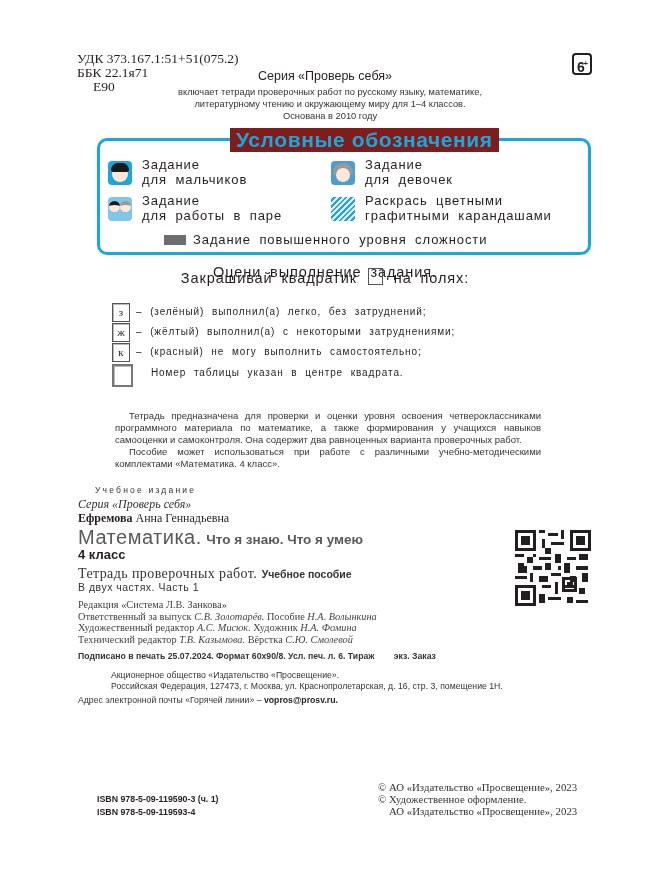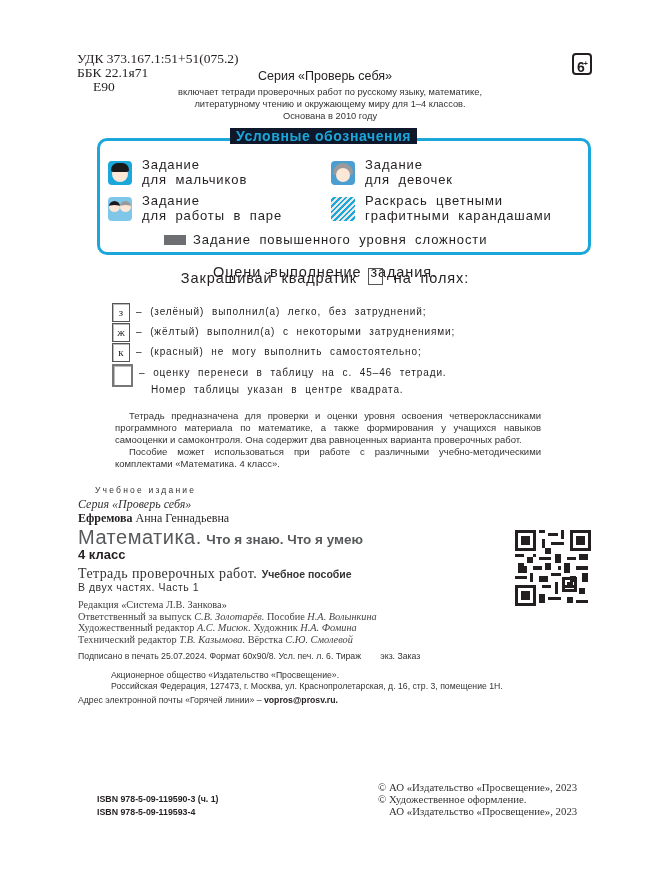--- a/index.html
+++ b/index.html
@@ -11,21 +11,21 @@
   .udk { left:77px; top:52px; font-size:13.5px; line-height:14px; }
   .udk div { white-space:nowrap; }
   .udk .e90 { padding-left:16px; }
   .series-title { left:0; width:650px; top:69px; text-align:center; font-size:12.5px; color:#231f20; }
   .series-desc { left:150px; width:360px; top:86px; text-align:center; font-size:9.3px; line-height:12px; color:#333; }
   .age { left:572px; top:53px; width:20px; height:22px; border:2px solid #231f20; border-radius:4px; box-sizing:border-box; font-size:14px; line-height:18px; text-align:center; font-weight:bold; letter-spacing:-1px; }
   .age sup { font-size:7px; }
 
   
   .legend-box { left:97px; top:138px; width:494px; height:117px; border:3px solid #1ba7d9; border-radius:10px; box-sizing:border-box; }
-  .legend-title { left:230px; top:128px; padding:0 6px; background:#0f172a; color:#1ba7d9; font-size:14px; font-weight:bold; letter-spacing:0.6px; white-space:nowrap; }
+  .legend-title { left:230px; top:128px; padding:0 6px; background:#7f1d1d; color:#1ba7d9; font-size:21px; font-weight:bold; letter-spacing:0.6px; white-space:nowrap; }
   .leg-item { position:absolute; display:flex; align-items:flex-start; }
   .leg-icon { width:24px; height:24px; border-radius:4px; background:#1ba7d9; margin-right:10px; margin-top:4px; position:relative; overflow:hidden; }
   .leg-text { font-size:13px; line-height:15px; letter-spacing:0.9px; word-spacing:4px; white-space:nowrap; }
   .face { position:absolute; left:4px; top:5px; width:16px; height:16px; border-radius:50%; background:#fde7d6; }
   .hair-boy { position:absolute; left:3px; top:2px; width:18px; height:9px; border-radius:9px 9px 3px 3px; background:#1a1a1a; }
   .hair-girl { position:absolute; left:2px; top:2px; width:20px; height:12px; border-radius:10px 10px 2px 2px; background:#9a9a9a; }
   .pencils { position:absolute; inset:0; background:repeating-linear-gradient(135deg, #e8e8e8 0 2px, #1ba7d9 2px 4px); }
   .hard-swatch { width:22px; height:10px; background:#6d6e71; margin-right:7px; margin-top:3px; }
 
   
@@ -48,21 +48,21 @@
   .book-title { left:78px; top:526px; white-space:nowrap; color:#58595b; }
   .book-title .big { font-size:20px; letter-spacing:0.5px; }
   .book-title .small { font-size:13.5px; font-weight:bold; }
   .grade { left:78px; top:547px; font-size:13px; font-weight:bold; }
   .subtitle { left:78px; top:564px; white-space:nowrap; }
   .subtitle .s1 { font-size:14px; letter-spacing:0.4px; color:#333; }
   .subtitle .s2 { font-size:10.5px; font-weight:bold; color:#333; }
   .parts { left:78px; top:581px; font-size:10.5px; letter-spacing:0.5px; color:#333; }
   .credits { left:78px; top:599px; font-size:10.3px; line-height:11.5px; color:#444; white-space:nowrap; }
   .credits i { font-style:italic; }
-  .signed { left:78px; top:651px; font-size:8.7px; color:#333; white-space:nowrap; }
+  .signed { left:78px; top:651px; font-size:8.7px; color:#333; white-space:nowrap;font-weight:bold; }
   .pub { left:78px; top:670px; font-size:8.7px; line-height:11px; color:#333; white-space:nowrap;margin-left:33px; }
   .hotline { left:78px; top:695px; font-size:8.7px; color:#333; white-space:nowrap; }
   .hotline b { color:#231f20; }
 
   .qr { left:515px; top:530px; width:76px; height:76px; background:#fff; }
   .qr svg { width:76px; height:76px; display:block; }
 
   .isbn { left:97px; top:781px; font-size:8.8px; font-weight:bold; line-height:12.5px; color:#231f20; white-space:nowrap;margin-top:12px; }
   .copy { left:378px; top:781px; font-size:10.8px; line-height:12px; color:#333; white-space:nowrap; }
   .copy .indent { padding-left:11px; }
@@ -144,21 +144,20 @@
   <div class="mark">ж</div>
   <div class="rate-text">– (жёлтый) выполнил(а) с некоторыми затруднениями;</div>
 </div>
 <div class="abs rate-row" style="top:343px;">
   <div class="mark">к</div>
   <div class="rate-text">– (красный) не могу выполнить самостоятельно;</div>
 </div>
 <div class="abs rate-row" style="top:364px;">
   <div class="mark big"></div>
   <div class="rate-text">
-    <div>– оценку перенеси в таблицу на с. 45–46 тетради.</div>
     <div style="padding-left:12px;">Номер таблицы указан в центре квадрата.</div>
   </div>
 </div>
 
 <div class="abs desc" style="top:410px;">
   <p>Тетрадь предназначена для проверки и оценки уровня освоения четвероклассниками программного материала по математике, а также формирования у учащихся навыков самооценки и самоконтроля. Она содержит два равноценных варианта проверочных работ.</p>
   <p>Пособие может использоваться при работе с различными учебно-методическими комплектами «Математика. 4 класс».</p>
 </div>
 
 <div class="abs edu">Учебное издание</div>

